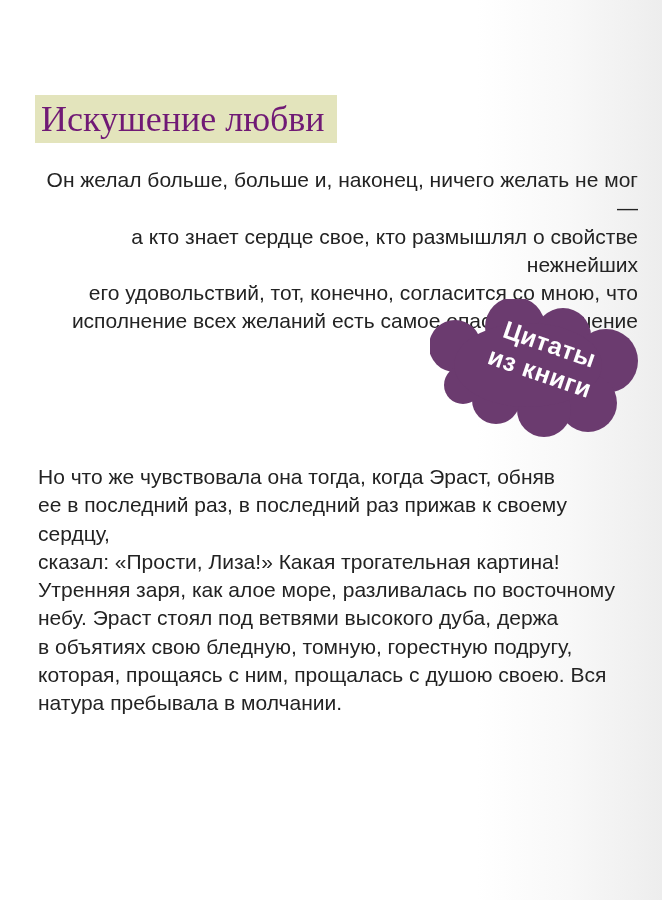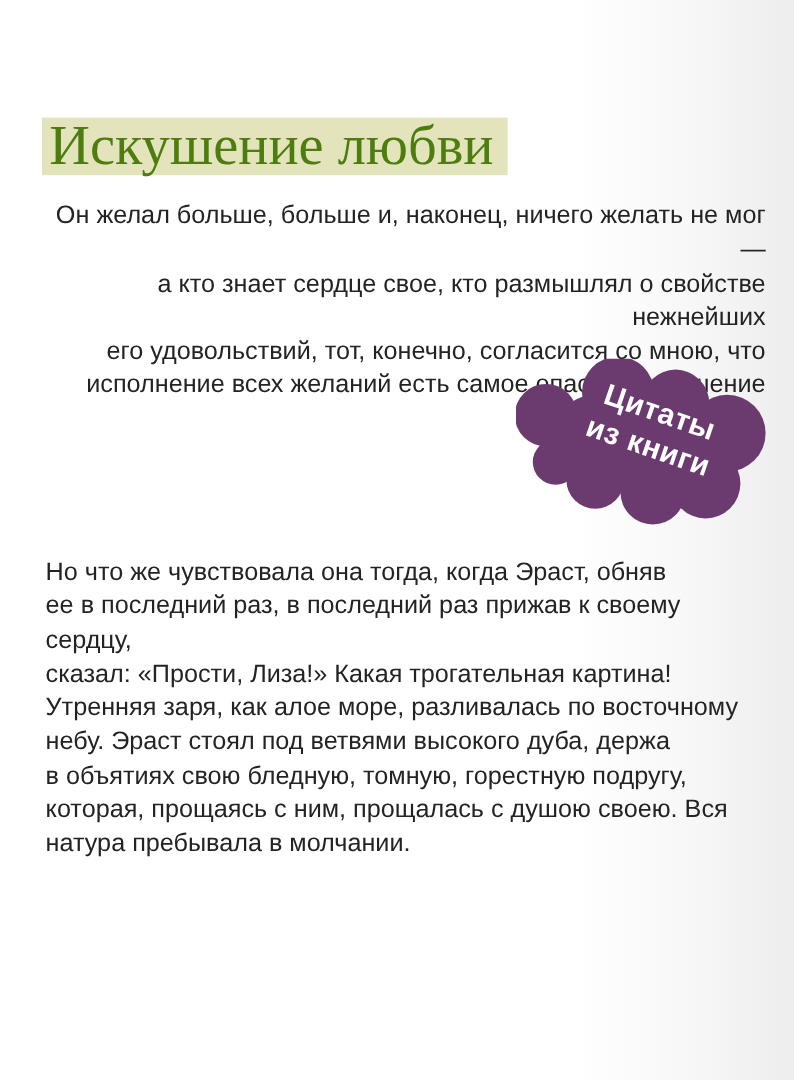--- a/index.html
+++ b/index.html
@@ -14,22 +14,22 @@
     background: linear-gradient(to right, #ffffff 0%, #ffffff 72%, #f8f8f8 86%, var(--edge, #ededed) 100%);
     font-family: "Liberation Sans", sans-serif;
   }
   .title1 {
     position: absolute;
     left: 35px;
     top: 95px;
     margin: 0;
     font-family: "Liberation Serif", serif;
     font-weight: 400;
-    font-size: 47px;
-    color: #4d7c0f;
+    font-size: 36px;
+    color: #701a75;
     white-space: nowrap;
   }
   .title1 .hl {
     display: inline-block;
     height: 48px;
     line-height: 48px;
     padding: 0 12px 0 6px;
     background: var(--hl, #e3e4bc);
   }
   .body-text {

